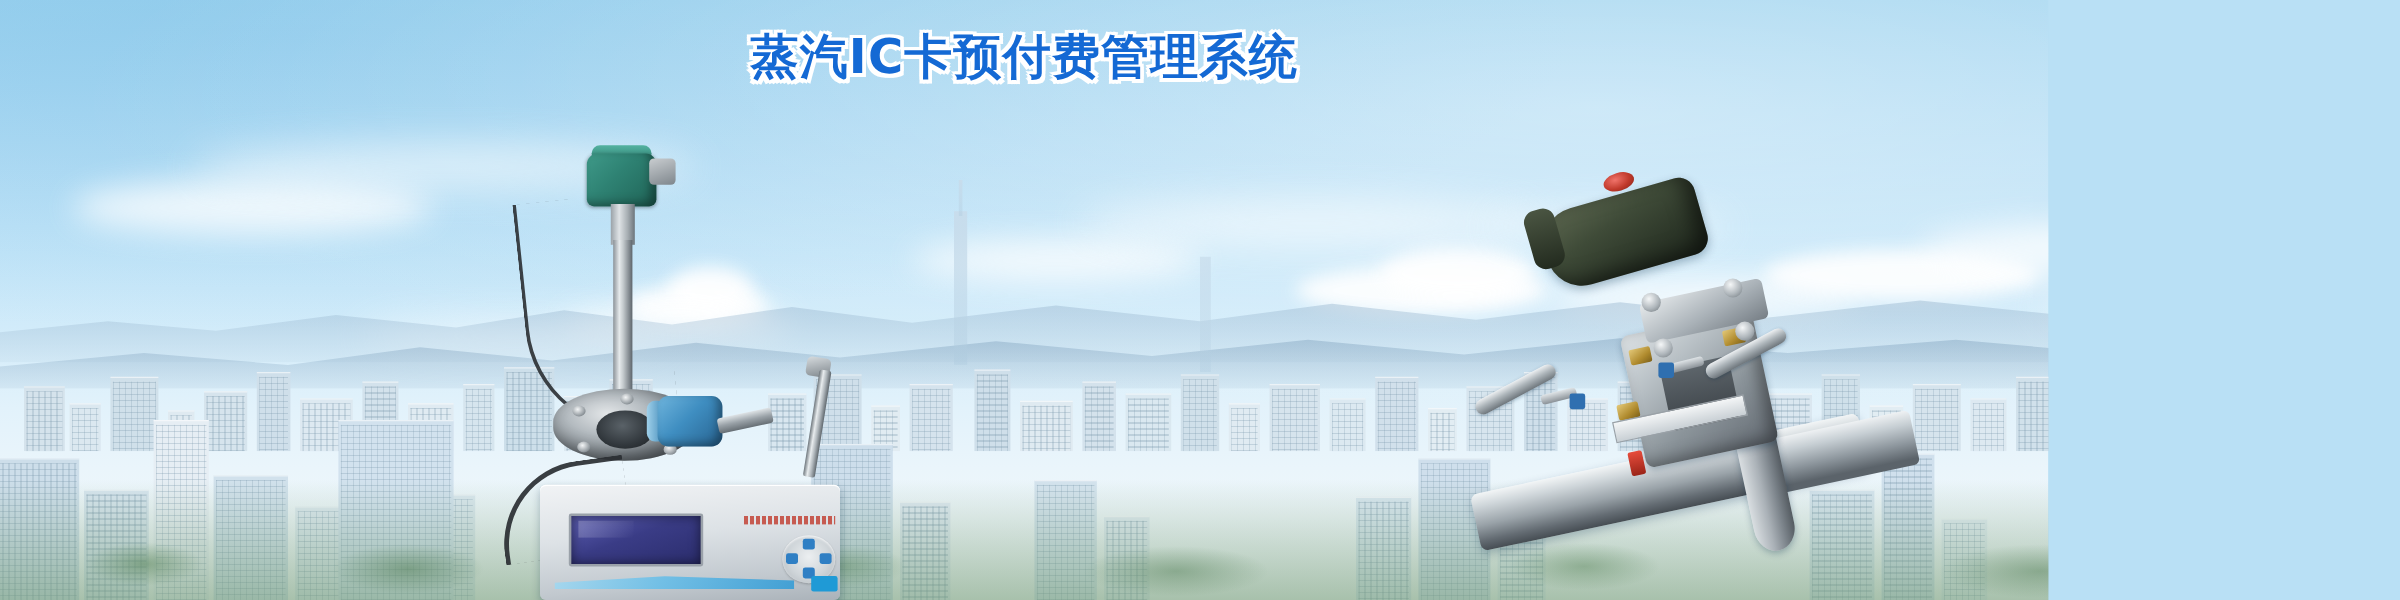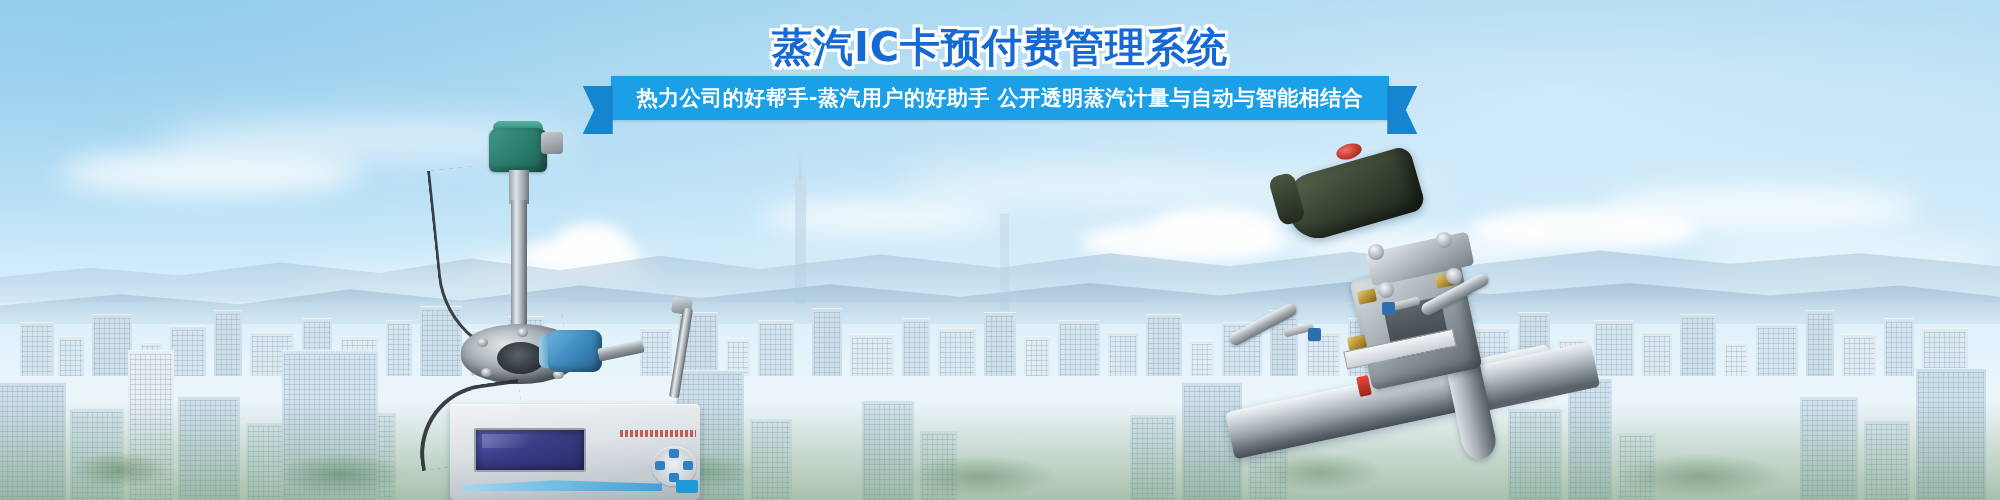--- a/index.html
+++ b/index.html
@@ -7,21 +7,21 @@
   html, body {
     width:2000px; height:500px;
     overflow:hidden;
     font-family:"Liberation Sans","DejaVu Sans",sans-serif;
     background:#b9e0f5;
   }
 
   
   .banner {
     position:relative;
-    width:2000px; height:500px;
+    width:1707px; height:500px;
     overflow:hidden;
   }
 
   
   .sky {
     position:absolute; inset:0;
     background:
       linear-gradient(to bottom,
         #9ed3ef 0%,
         #a9d8f2 14%,
@@ -638,21 +638,14 @@
     <div class="dp-head"></div>
     <div class="dp-head-cap"></div>
     <div class="dp-redcap"></div>
 
     <div class="dp-label"></div>
     <div class="dp-redtab"></div>
   </div>
 
   <h1 class="title">蒸汽IC卡预付费管理系统</h1>
 
-  <div class="ribbon-wrap">
-    <div class="ribbon">
-      <span class="ribbon-tail left"></span>
-      <span class="ribbon-text">热力公司的好帮手-蒸汽用户的好助手 公开透明蒸汽计量与自动与智能相结合</span>
-      <span class="ribbon-tail right"></span>
-    </div>
-  </div>
 
 </div>
 
 </body></html>

